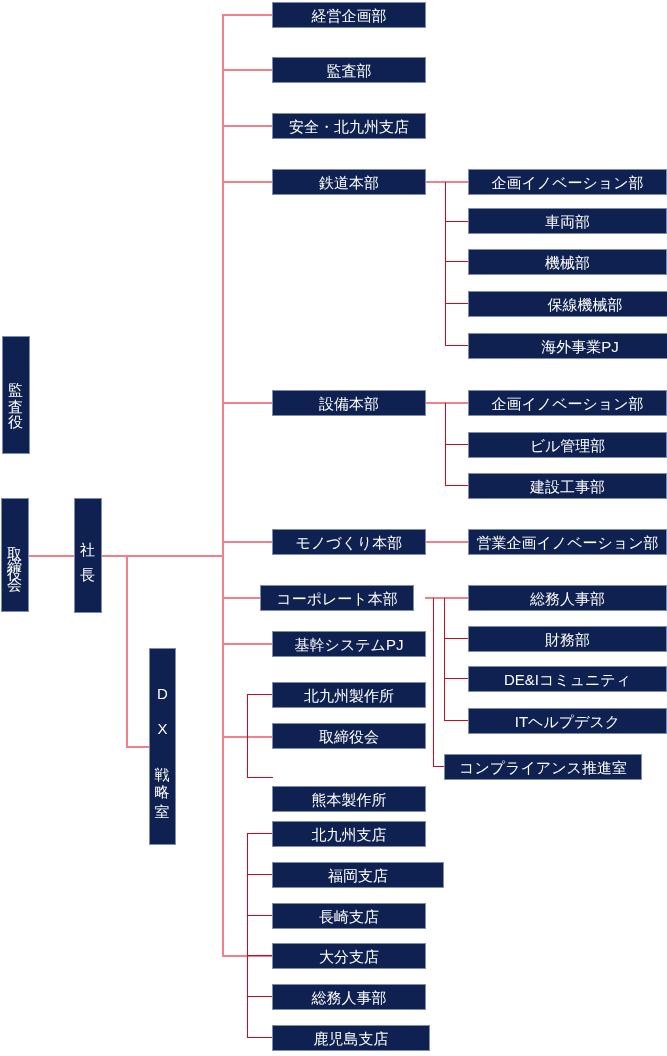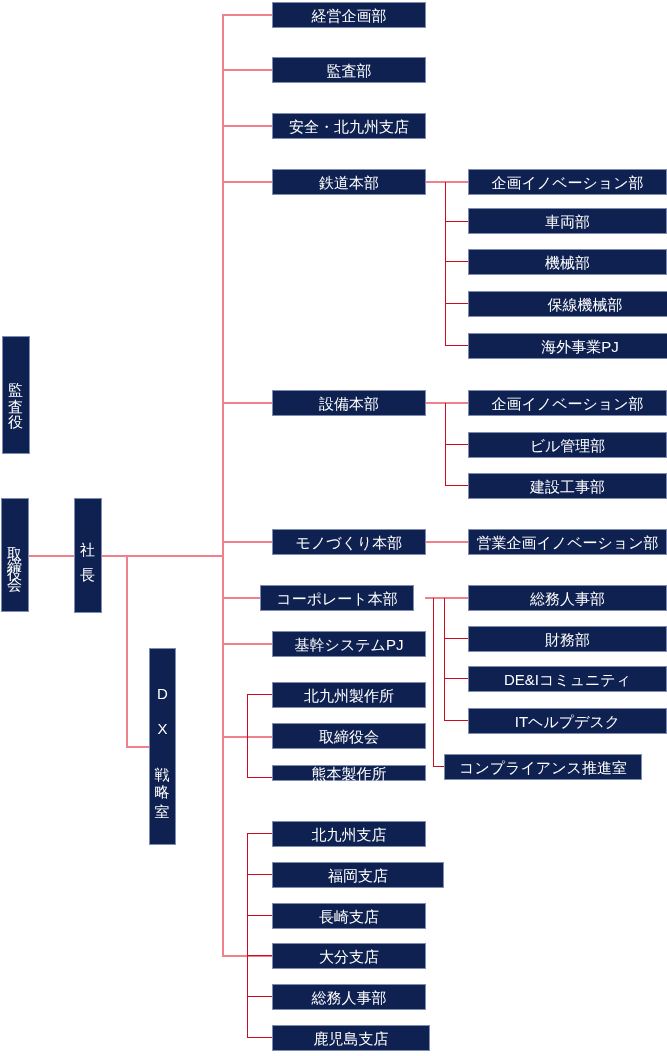--- a/index.html
+++ b/index.html
@@ -89,21 +89,21 @@
   <div class="node" style="left:272px;top:2px;width:154px;height:26px">経営企画部</div>
   <div class="node" style="left:272px;top:57px;width:154px;height:26px">監査部</div>
   <div class="node" style="left:272px;top:113px;width:154px;height:26px">安全・北九州支店</div>
   <div class="node" style="left:272px;top:169px;width:154px;height:26px">鉄道本部</div>
   <div class="node" style="left:272px;top:390px;width:154px;height:26px">設備本部</div>
   <div class="node" style="left:272px;top:529px;width:154px;height:26px">モノづくり本部</div>
   <div class="node" style="left:260px;top:585px;width:154px;height:26px">コーポレート本部</div>
   <div class="node" style="left:272px;top:631px;width:154px;height:26px">基幹システムPJ</div>
   <div class="node" style="left:272px;top:682px;width:154px;height:26px">北九州製作所</div>
   <div class="node" style="left:272px;top:723px;width:154px;height:26px">取締役会</div>
-  <div class="node" style="left:272px;top:765px;width:154px;height:16px">熊本製作所</div>
+  <div class="node" style="left:272px;top:786px;width:154px;height:26px">熊本製作所</div>
   <div class="node" style="left:272px;top:821px;width:154px;height:26px">北九州支店</div>
   <div class="node" style="left:272px;top:862px;width:172px;height:26px">福岡支店</div>
   <div class="node" style="left:272px;top:903px;width:154px;height:26px">長崎支店</div>
   <div class="node" style="left:272px;top:943px;width:154px;height:26px">大分支店</div>
   <div class="node" style="left:272px;top:984px;width:154px;height:26px">総務人事部</div>
   <div class="node" style="left:272px;top:1025px;width:158px;height:26px">鹿児島支店</div>
 
   <div class="node" style="left:468px;top:169px;width:199px;height:26px">企画イノベーション部</div>
   <div class="node" style="left:468px;top:208px;width:199px;height:26px">車両部</div>
   <div class="node" style="left:468px;top:249px;width:199px;height:26px">機械部</div>

